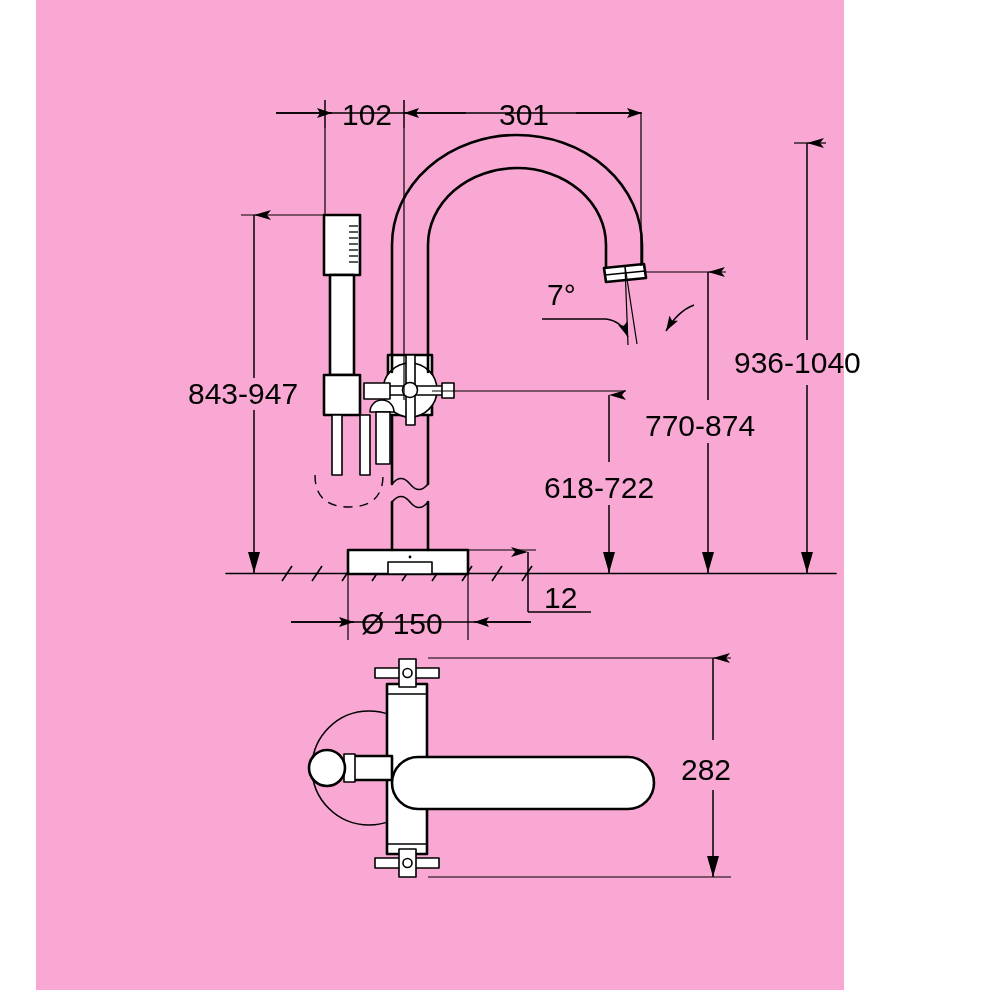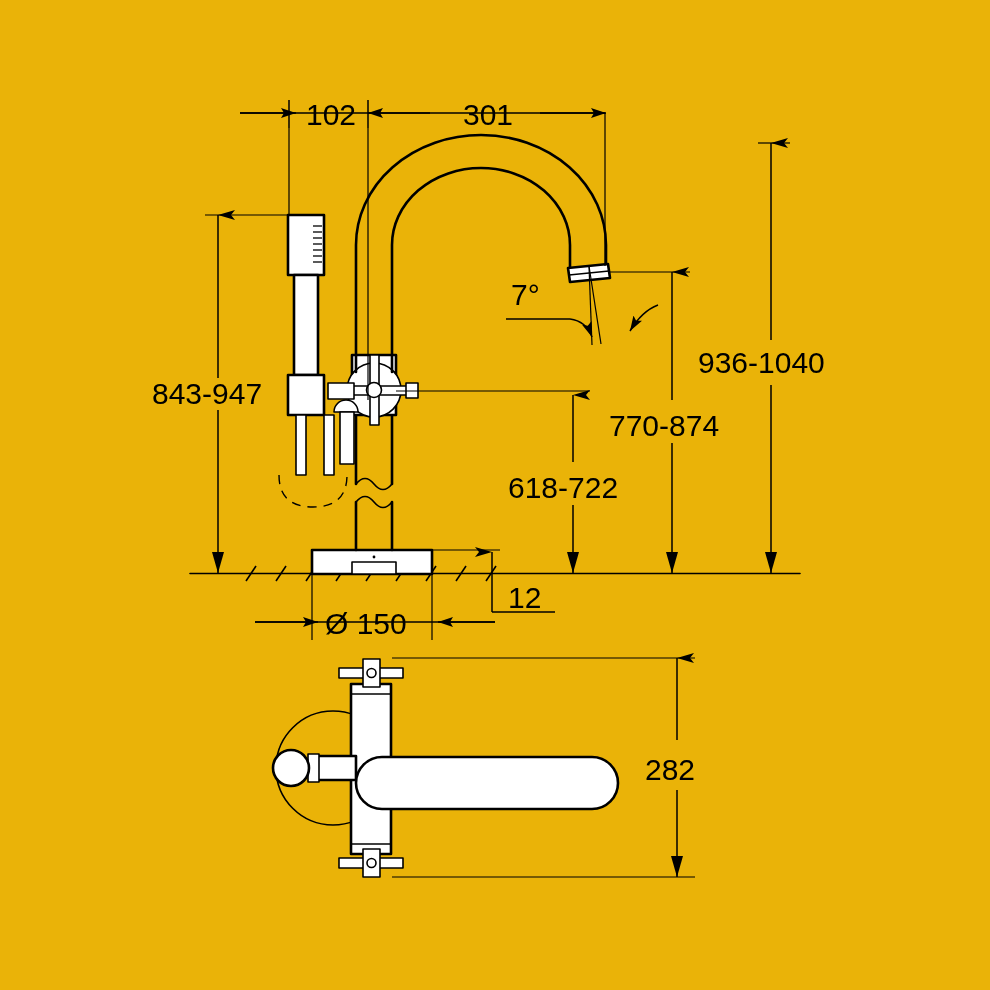--- a/index.html
+++ b/index.html
@@ -1,18 +1,18 @@
 <!DOCTYPE html>
 <html><head>
 <meta charset="utf-8">
 <title>Technical Drawing</title>
 <style>
   html,body{margin:0;padding:0;background:#ffffff;}
   body{width:990px;height:990px;font-family:"Liberation Sans",sans-serif;overflow:hidden;}
-  #stage{position:relative;width:990px;height:990px;background:#eab308;}
+  #stage{position:relative;width:808px;height:990px;background:#f9a8d4;margin-left:36px;}
   #stage svg{display:block;width:990px;height:990px;}
   .dimtext{font-family:"Liberation Sans",sans-serif;font-size:30px;fill:#000000;}
   .outline{fill:none;stroke:#000000;stroke-width:2.6;stroke-linejoin:round;stroke-linecap:round;}
   .outline-thin{fill:none;stroke:#000000;stroke-width:1.6;stroke-linejoin:round;stroke-linecap:round;}
   .inner{fill:none;stroke:#000000;stroke-width:1.3;}
   .fillwhite{fill:#ffffff;stroke:#000000;stroke-width:2.6;stroke-linejoin:round;}
   .fillwhite-thin{fill:#ffffff;stroke:#000000;stroke-width:1.6;stroke-linejoin:round;}
   .dimline{stroke:#000000;stroke-width:1.5;fill:none;}
   .extline{stroke:#000000;stroke-width:1.2;fill:none;}
   .hidden-line{stroke:#000000;stroke-width:1.4;fill:none;stroke-dasharray:9 7;}

